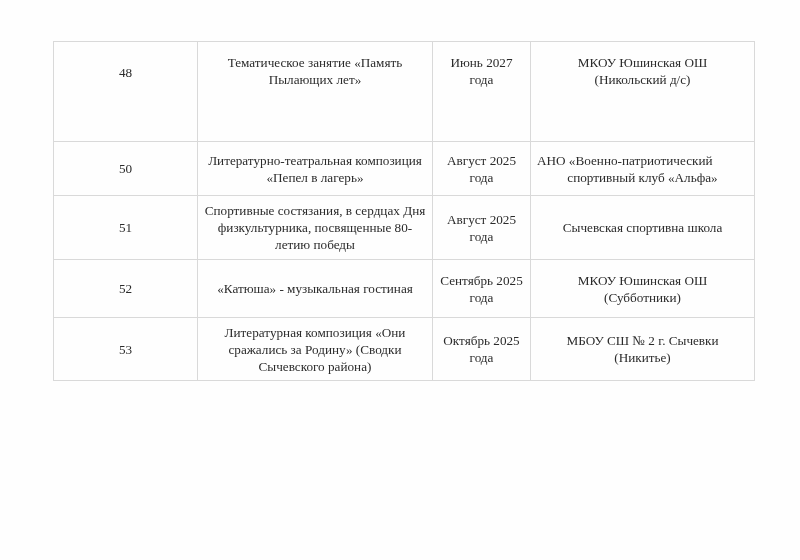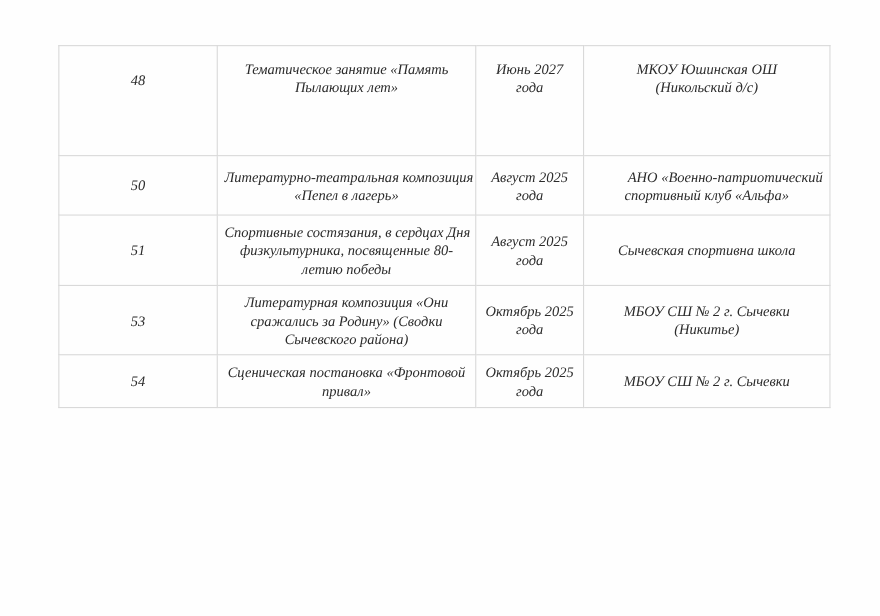--- a/index.html
+++ b/index.html
@@ -21,21 +21,20 @@
       width: 800px; height: 560px;
       background: #fefefe;
     }
     table.events {
       position: absolute;
       left: 53px;
       top: 41px;
       border-collapse: collapse;
       table-layout: fixed;
       width: 701px;
-      font-style: italic;
     }
     table.events td {
       border: 1px solid #d9d9d9;
       text-align: center;
       vertical-align: middle;
       font-size: 13.2px;
       line-height: 17px;
       padding: 0 6px;
       color: #2b2b2b;
     }
@@ -56,21 +55,21 @@
     tr.r52 td { height: 57px; }
     tr.r53 td { height: 62px; }
     tr.r54 td { height: 47px; }
     tr.r55 td { height: 51px; }
 
     .line { display: block; white-space: nowrap; }
     tr.r48 td.name .line, tr.r48 td.date .line, tr.r48 td.place .line { }
     tr.r48 td { padding-top: 0; }
     tr.r48 td.name, tr.r48 td.date, tr.r48 td.place { vertical-align: top; padding-top: 12px; }
     tr.r48 td.num { vertical-align: top; padding-top: 22px; }
-    tr.r50 td.place .line.first { text-align: right; }
+    tr.r50 td.place .line.first { text-align: left; }
   </style>
 </head>
 <body>
 
 <div class="page">
   <table class="events">
     <colgroup>
       <col class="c-num">
       <col class="c-name">
       <col class="c-date">
@@ -120,48 +119,48 @@
         </td>
         <td class="date">
           <span class="line">Август 2025</span>
           <span class="line">года</span>
         </td>
         <td class="place">
           <span class="line">Сычевская спортивна школа</span>
         </td>
       </tr>
 
+      <tr class="r52">
+        <td class="num"><span>52</span></td>
+        <td class="name">
+          <span class="line">«Катюша» - музыкальная гостиная</span>
+        </td>
+        <td class="date">
+          <span class="line">Сентябрь 2025</span>
+          <span class="line">года</span>
+        </td>
+        <td class="place">
+          <span class="line">МКОУ Юшинская ОШ</span>
+          <span class="line">(Субботники)</span>
+        </td>
+      </tr>
 
       <tr class="r53">
         <td class="num"><span>53</span></td>
         <td class="name">
           <span class="line">Литературная композиция «Они</span>
           <span class="line">сражались за Родину» (Сводки</span>
           <span class="line">Сычевского района)</span>
         </td>
         <td class="date">
           <span class="line">Октябрь 2025</span>
           <span class="line">года</span>
         </td>
         <td class="place">
           <span class="line">МБОУ СШ № 2 г. Сычевки</span>
           <span class="line">(Никитье)</span>
         </td>
       </tr>
 
-      <tr class="r54">
-        <td class="num"><span>54</span></td>
-        <td class="name">
-          <span class="line">Сценическая постановка «Фронтовой</span>
-          <span class="line">привал»</span>
-        </td>
-        <td class="date">
-          <span class="line">Октябрь 2025</span>
-          <span class="line">года</span>
-        </td>
-        <td class="place">
-          <span class="line">МБОУ СШ № 2 г. Сычевки</span>
-        </td>
-      </tr>
 
     </tbody>
   </table>
 </div>
 
 </body></html>

